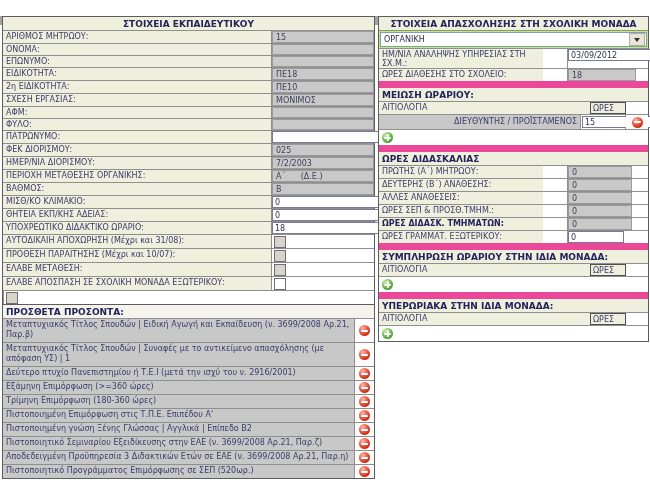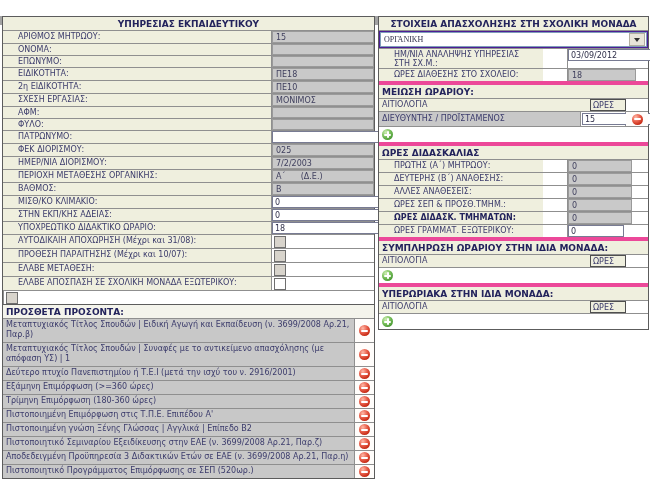--- a/index.html
+++ b/index.html
@@ -12,27 +12,27 @@
   .notice-text{position:absolute;left:18px;top:-4px;white-space:nowrap;color:#4d4d70;font-size:8.5px;}
   .notice-text b{color:#2d2d55;}
 
   
   .panel{position:absolute;top:16px;border:1px solid #5c5c5c;background:#fff;}
   #left-col{left:2px;width:371px;}
   #right-col{left:378px;width:269px;}
   .panel>:first-child{border-top:none;}
 
   .shead{background:#efefde;color:#23235c;font-weight:bold;text-align:center;
-         font-size:9px;padding:2px 3px 1px;border-top:4px solid #ec4899;}
+         font-size:9px;padding:2px 3px 1px;border-top:7px solid #ec4899;}
   .shead.left{text-align:left;}
   .qual-title{background:#f4f4ec;color:#23235c;font-weight:bold;font-size:9px;
               padding:2px 3px 1px;border-top:1px solid #5c5c5c;}
 
   .frow{display:flex;border-top:1px solid #8f8f8f;min-height:11px;align-items:stretch;}
-  .lcell{flex:1;background:#efefde;padding:1px 15px 0;color:#3b3b6b;}
+  .lcell{flex:1;background:#efefde;padding:1px 3px 0;color:#3b3b6b;}
   .lcell.bold{font-weight:bold;color:#23235c;}
   .vcell{width:102px;flex:0 0 102px;border-left:1px solid #8f8f8f;background:#fff;display:flex;align-items:stretch;}
   #right-col .vcell{width:80px;flex:0 0 80px;margin-left:24px;}
 
   .ro{background:#c9c9c9;border:1px solid #9a9a9a;padding:1px 3px 0;color:#40405e;white-space:pre;overflow:hidden;}
   .ro.fill{flex:1;}
   .inp{background:#fff;border:1px solid #787b93;padding:0 2px;margin:0;color:#30304a;
        font-family:inherit;font-size:8px;box-sizing:border-box;height:12px;}
   .inp.fill{flex:1;width:auto;}
   .w56{width:56px;flex:0 0 56px;} .w60{width:60px;flex:0 0 60px;}
@@ -50,49 +50,49 @@
   .ic-minus::after{content:"";position:absolute;left:2px;top:4.5px;width:7px;height:2px;background:#fff;border-radius:1px;}
   .ic-plus{width:11px;height:11px;border-radius:50%;position:relative;
     background:radial-gradient(circle at 35% 30%,#d2f0b8 0%,#7cc25e 40%,#4a9a34 75%,#2f7d20 100%);}
   .ic-plus::before{content:"";position:absolute;left:4.5px;top:2px;width:2px;height:7px;background:#fff;border-radius:1px;}
   .ic-plus::after{content:"";position:absolute;left:2px;top:4.5px;width:7px;height:2px;background:#fff;border-radius:1px;}
   .plusrow{border-top:1px solid #8f8f8f;background:#fff;padding:2px 0 2px 3px;display:flex;}
   .addbtn{cursor:pointer;display:inline-flex;}
 
   
   .rlabel-full{background:#efefde;padding:1px 3px 0;border-top:1px solid #8f8f8f;color:#3b3b6b;}
-  .selrow{border-top:1px solid #8f8f8f;background:#4c1d95;padding:1px;font-family:Liberation Serif, serif;}
+  .selrow{border-top:1px solid #8f8f8f;background:#bef264;padding:1px;}
   .select{display:flex;align-items:center;border:1px solid #7f9db9;background:#fff;height:13px;cursor:pointer;}
   .seltext{flex:1;padding:0 3px;color:#30304a;}
   .selbtn{width:14px;height:11px;margin-right:1px;background:#e8e4da;border:1px solid #b2ae9f;
           display:flex;align-items:center;justify-content:center;}
   .selarrow{width:0;height:0;border-left:3px solid transparent;border-right:3px solid transparent;border-top:4px solid #303030;}
 
   .drow{display:flex;border-top:1px solid #8f8f8f;align-items:stretch;}
-  .dlabel{flex:1;background:#c8c8c8;border-right:1px solid #8f8f8f;padding:2px 3px 1px;color:#3b3b6b;}
+  .dlabel{flex:1;background:#c8c8c8;border-right:1px solid #8f8f8f;padding:2px 3px 1px;color:#3b3b6b;text-align:right;}
   .dval{width:42px;flex:0 0 42px;border-right:1px solid #8f8f8f;padding:1px;background:#fff;display:flex;}
   .ddel{width:22px;flex:0 0 22px;background:#fffdfb;display:flex;align-items:center;justify-content:center;cursor:pointer;}
 
   .arow{display:flex;border-top:1px solid #8f8f8f;background:#fff;align-items:stretch;}
   .alabel{flex:1;background:#efefde;padding:1px 3px 0;color:#3b3b6b;}
   .abox{width:30px;flex:0 0 30px;background:#efefde;border:1px solid #4f4f4f;padding:1px 2px 0;color:#3b3b6b;}
   .aspacer{width:22px;flex:0 0 22px;background:#fff;}
 
   .pad{padding-top:1px;}
 </style>
 </head>
 <body>
 
 <div class="notice">
   <span class="notice-icon"></span>
   <span class="notice-text"><span>Για να αποθηκευτούν μόνιμα οι επιλογές πατήστε</span>&nbsp;<b>Αποστολή!</b></span>
 </div>
 
 <div id="left-col" class="panel">
-    <div class="shead">ΥΠΗΡΕΣΙΑΣ ΕΚΠΑΙΔΕΥΤΙΚΟΥ</div>
+    <div class="shead">ΣΤΟΙΧΕΙΑ ΕΚΠΑΙΔΕΥΤΙΚΟΥ</div>
     <div class="frow">
       <div class="lcell">ΑΡΙΘΜΟΣ ΜΗΤΡΩΟΥ:</div>
       <div class="vcell">
         <div class="ro fill">15</div>
       </div>
     </div>
     <div class="frow">
       <div class="lcell">ΟΝΟΜΑ:</div>
       <div class="vcell">
         <div class="ro fill"></div>
@@ -164,21 +164,21 @@
         <div class="ro fill">Β</div>
       </div>
     </div>
     <div class="frow">
       <div class="lcell">ΜΙΣΘ/ΚΟ ΚΛΙΜΑΚΙΟ:</div>
       <div class="vcell">
         <input class="inp fill" value="0" style="">
       </div>
     </div>
     <div class="frow">
-      <div class="lcell">ΣΤΗΝ ΕΚΠ/ΚΗΣ ΑΔΕΙΑΣ:</div>
+      <div class="lcell">ΘΗΤΕΙΑ ΕΚΠ/ΚΗΣ ΑΔΕΙΑΣ:</div>
       <div class="vcell">
         <input class="inp fill" value="0" style="">
       </div>
     </div>
     <div class="frow">
       <div class="lcell">ΥΠΟΧΡΕΩΤΙΚΟ ΔΙΔΑΚΤΙΚΟ ΩΡΑΡΙΟ:</div>
       <div class="vcell">
         <input class="inp fill" value="18" style="">
       </div>
     </div>

